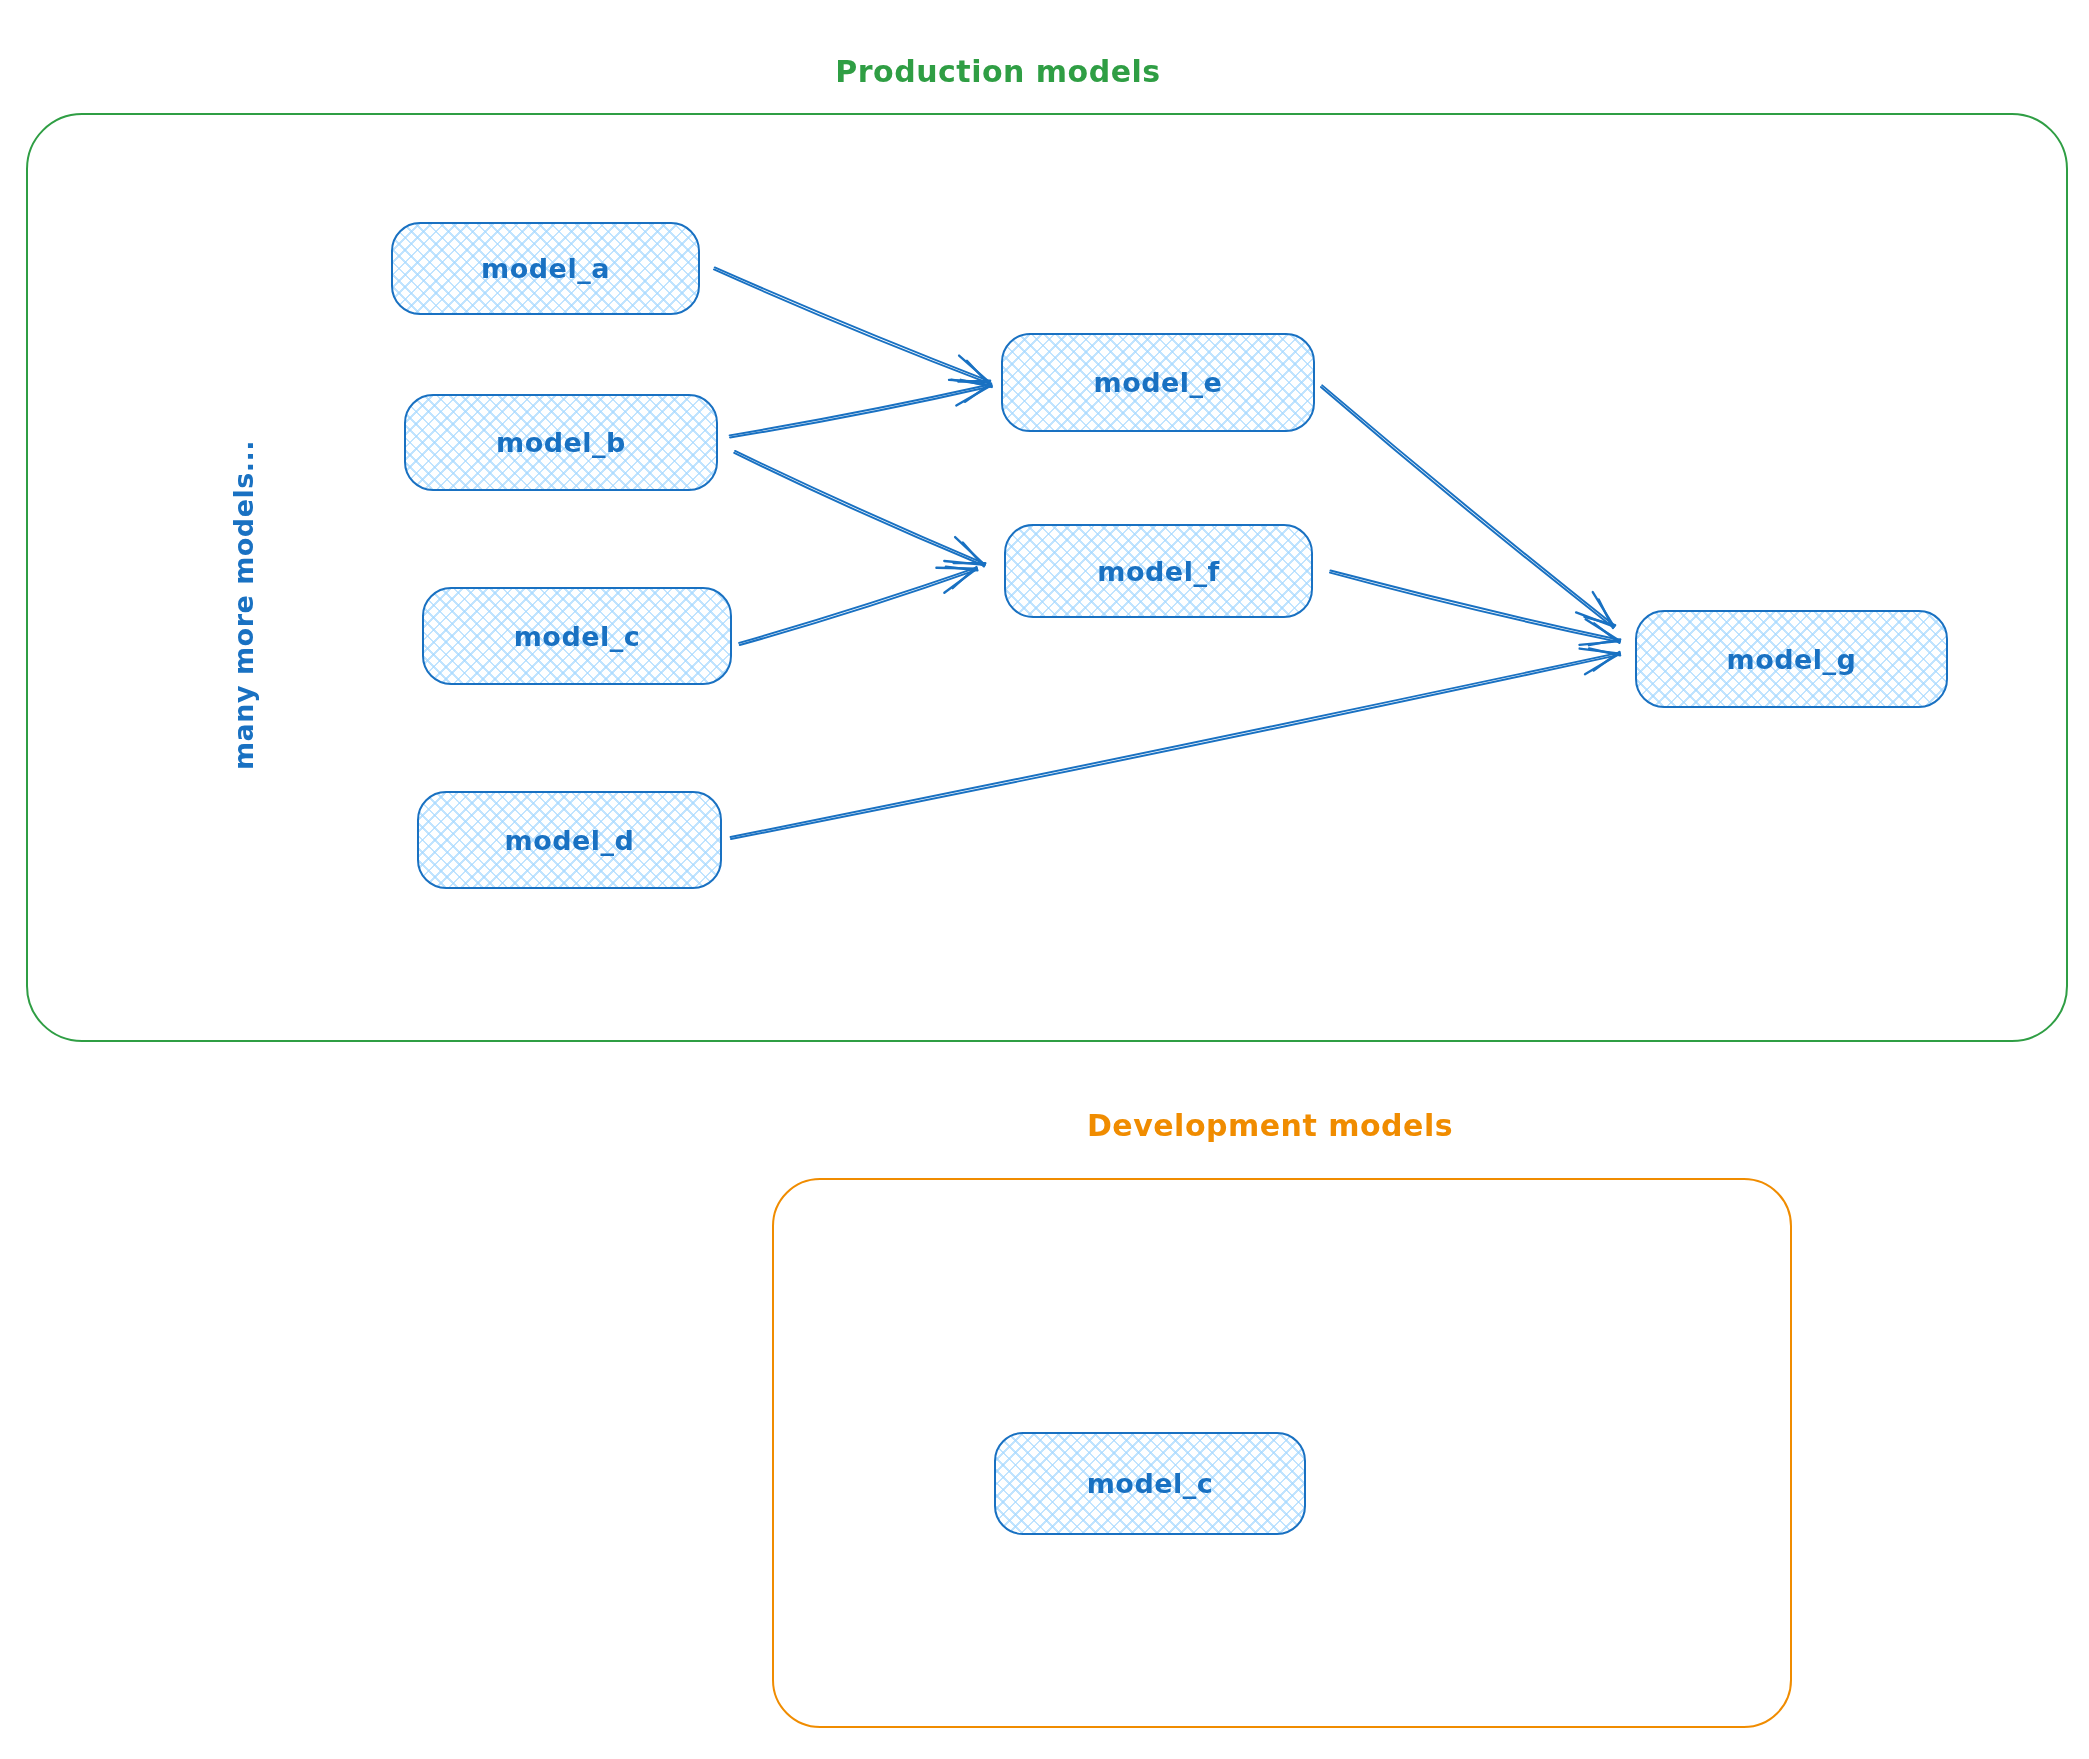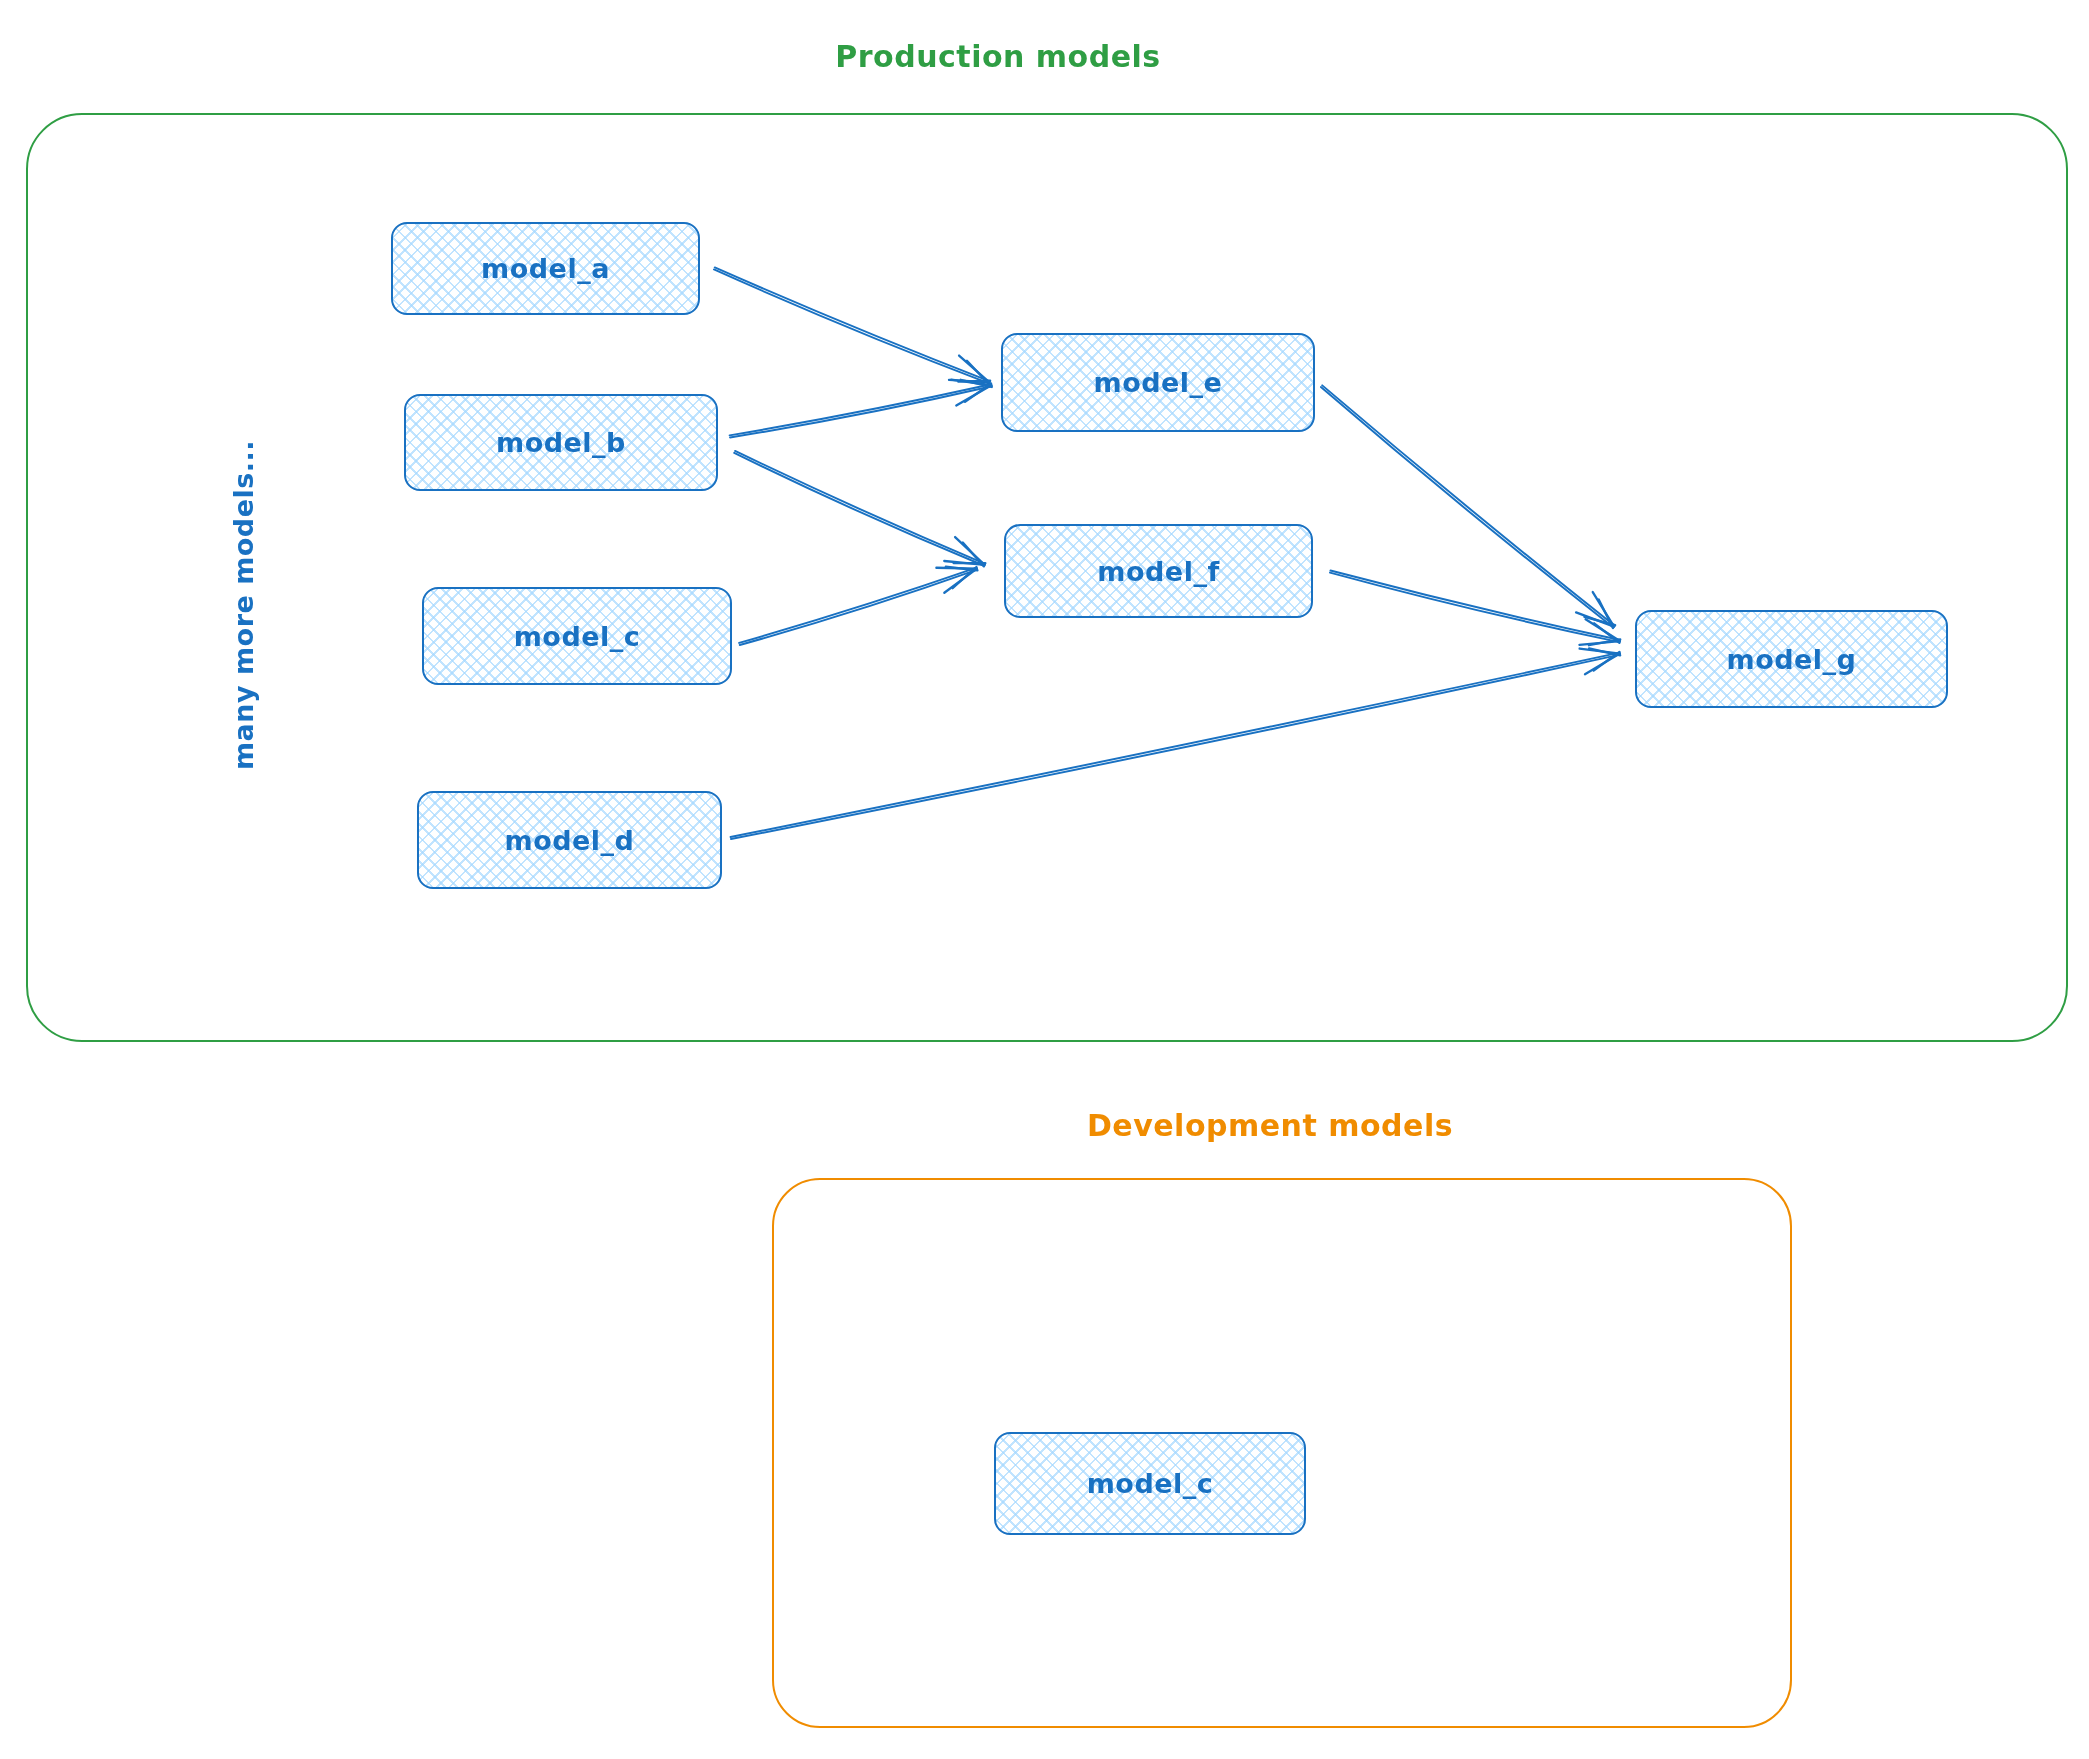--- a/index.html
+++ b/index.html
@@ -30,41 +30,41 @@
     transform:translate(-50%,-50%) rotate(-90deg);
     font-size:27px;
     font-weight:700;
     letter-spacing:0.5px;
     white-space:nowrap;
   }
   .node {
     position:absolute;
     box-sizing:border-box;
     border:2.9px solid #1971c2;
-    border-radius:16px;
+    border-radius:29px;
     display:flex;
     align-items:center;
     justify-content:center;
     font-size:27px;
     font-weight:700;
     letter-spacing:0.5px;
     background-color:#ffffff;
   }
   #arrows {
     position:absolute;
     left:0; top:0;
     pointer-events:none;
   }
 </style>
 </head>
 <body>
 
 <div class="canvas">
 
-  <div class="group-title" id="prod-title" style="left: 998px; top: 39px; color: rgb(47, 158, 68);">Production models</div>
+  <div class="group-title" id="prod-title" style="left: 998px; top: 54px; color: rgb(47, 158, 68);">Production models</div>
 
   <div class="group-box" id="prod-box" style="left: 26px; top: 113px; width: 2038px; height: 925px; border-color: rgb(47, 158, 68);"></div>
 
   <div class="side-note" style="color: rgb(25, 113, 194);">many more models...</div>
 
   <div class="group-title" id="dev-title" style="left: 1270px; top: 1108px; color: rgb(240, 140, 0);">Development models</div>
 
   <div class="group-box" id="dev-box" style="left: 772px; top: 1178px; width: 1016px; height: 546px; border-radius: 48px; border-color: rgb(240, 140, 0);"></div>
 
   <svg id="arrows" width="2089" height="1759" viewBox="0 0 2164 1822">

